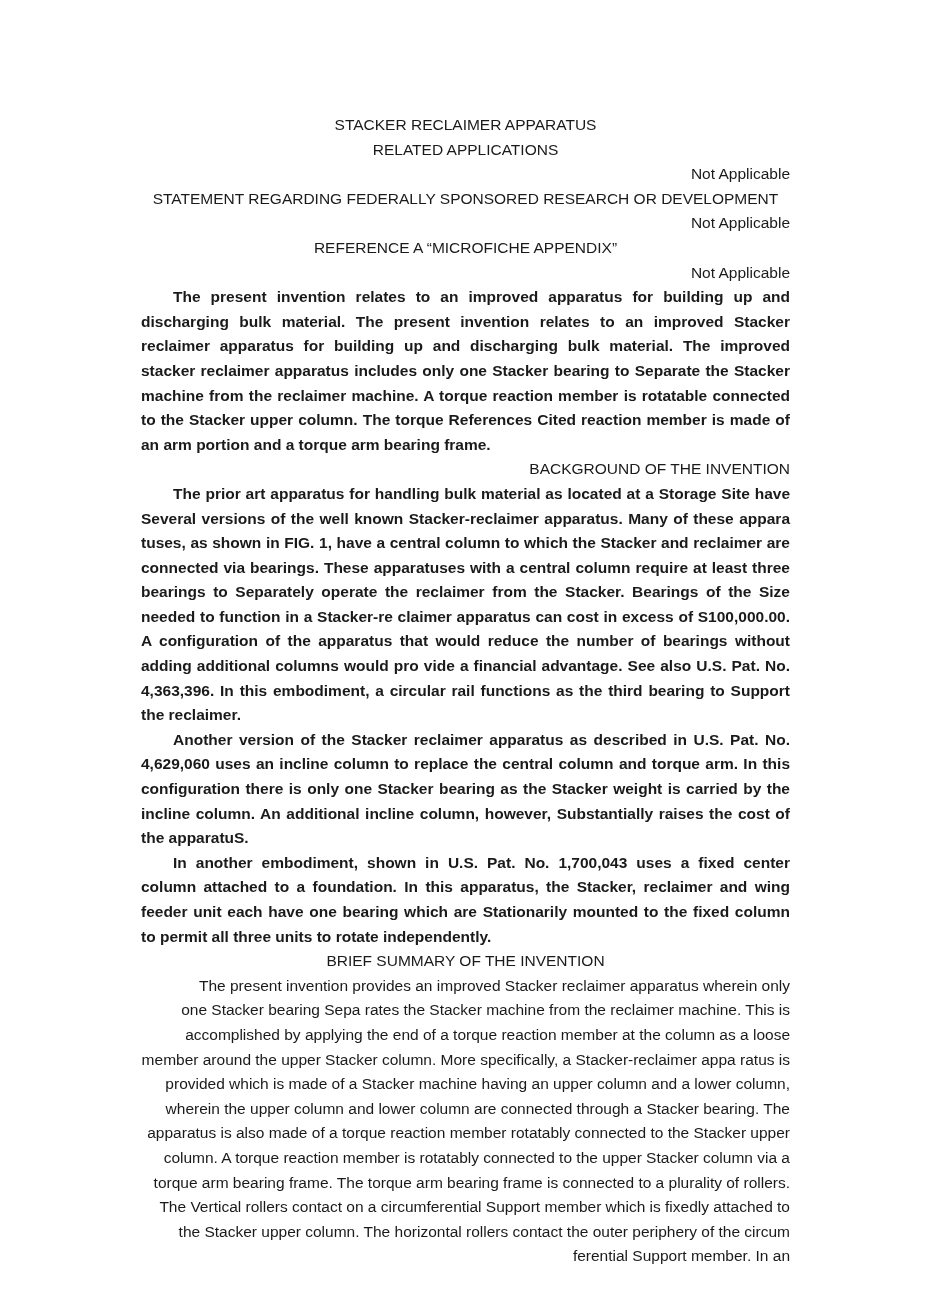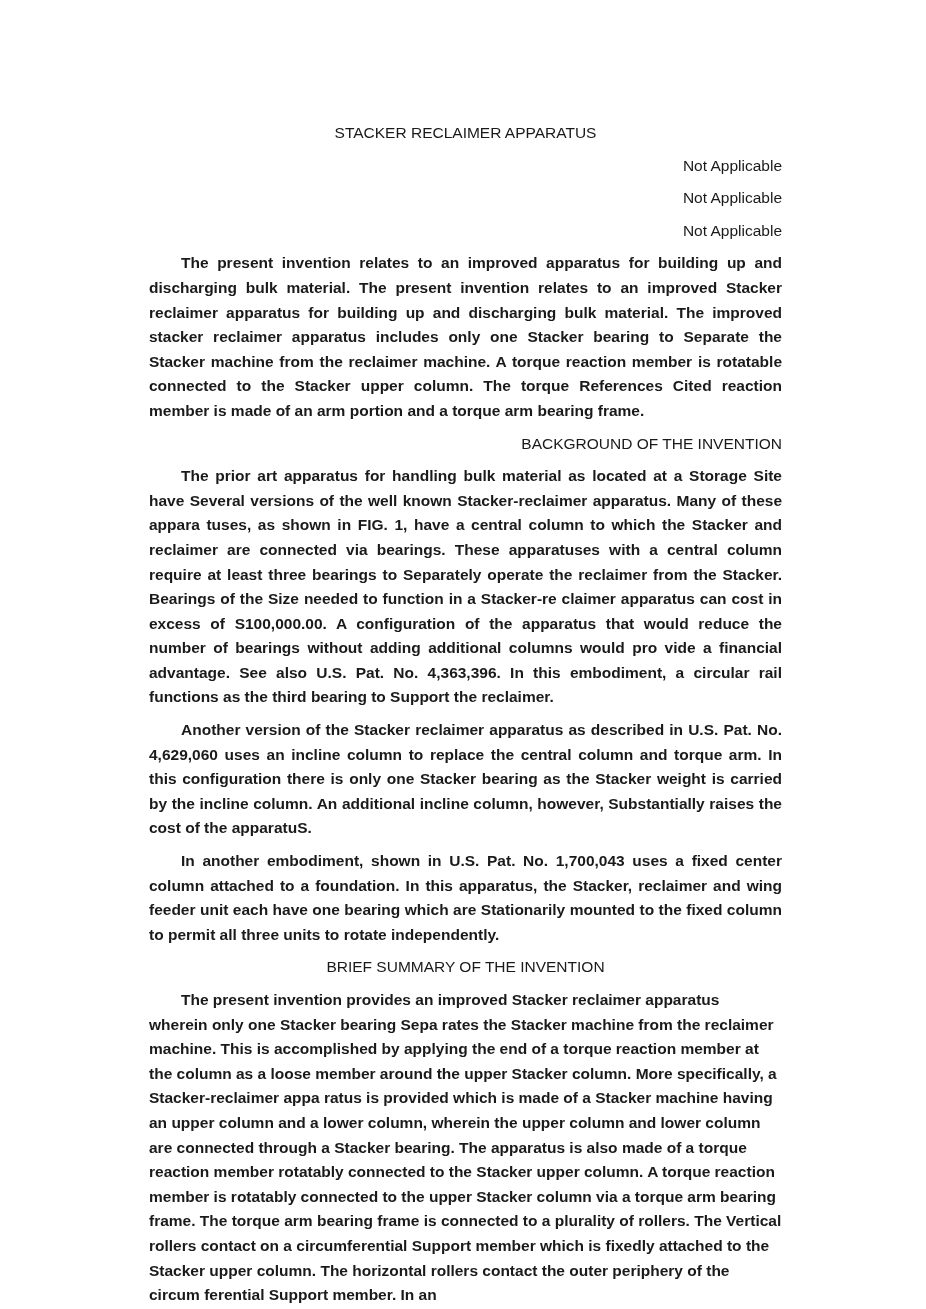--- a/index.html
+++ b/index.html
@@ -14,47 +14,49 @@
     background: #ffffff;
     box-sizing: border-box;
     padding: 113px 136px 0 141px;
     font-family: "Liberation Sans", sans-serif;
     font-size: 15.5px;
     line-height: 24.6px;
     color: #1a1a1a;
     overflow: hidden;
   }
   .block {
-    margin: 8px;
+    margin: 0;
     padding: 0;
   }
   .center {
     text-align: center;
   }
   .left {
     text-align: right;
   }
   .para-justify {
     text-align: justify;
     text-indent: 32px;
     font-weight: bold;
   }
   .para-left {
-    text-align: left;
+    text-align: right;
     text-indent: 32px;
-    font-weight: bold;
   }
 </style>
 </head>
 <body>
 
 <div class="page">
   <p class="block center">STACKER RECLAIMER APPARATUS</p>
+  <p class="block center">RELATED APPLICATIONS</p>
   <p class="block left">Not Applicable</p>
+  <p class="block center">STATEMENT REGARDING FEDERALLY SPONSORED RESEARCH OR DEVELOPMENT</p>
   <p class="block left">Not Applicable</p>
+  <p class="block center">REFERENCE A “MICROFICHE APPENDIX”</p>
   <p class="block left">Not Applicable</p>
   <p class="block para-justify">The present invention relates to an improved apparatus for building up and discharging bulk material. The present invention relates to an improved Stacker reclaimer apparatus for building up and discharging bulk material. The improved stacker reclaimer apparatus includes only one Stacker bearing to Separate the Stacker machine from the reclaimer machine. A torque reaction member is rotatable connected to the Stacker upper column. The torque References Cited reaction member is made of an arm portion and a torque arm bearing frame.</p>
   <p class="block left">BACKGROUND OF THE INVENTION</p>
   <p class="block para-justify">The prior art apparatus for handling bulk material as located at a Storage Site have Several versions of the well known Stacker-reclaimer apparatus. Many of these appara tuses, as shown in FIG. 1, have a central column to which the Stacker and reclaimer are connected via bearings. These apparatuses with a central column require at least three bearings to Separately operate the reclaimer from the Stacker. Bearings of the Size needed to function in a Stacker-re claimer apparatus can cost in excess of S100,000.00. A configuration of the apparatus that would reduce the number of bearings without adding additional columns would pro vide a financial advantage. See also U.S. Pat. No. 4,363,396. In this embodiment, a circular rail functions as the third bearing to Support the reclaimer.</p>
   <p class="block para-justify">Another version of the Stacker reclaimer apparatus as described in U.S. Pat. No. 4,629,060 uses an incline column to replace the central column and torque arm. In this configuration there is only one Stacker bearing as the Stacker weight is carried by the incline column. An additional incline column, however, Substantially raises the cost of the apparatuS.</p>
   <p class="block para-justify">In another embodiment, shown in U.S. Pat. No. 1,700,043 uses a fixed center column attached to a foundation. In this apparatus, the Stacker, reclaimer and wing feeder unit each have one bearing which are Stationarily mounted to the fixed column to permit all three units to rotate independently.</p>
   <p class="block center">BRIEF SUMMARY OF THE INVENTION</p>
   <p class="block para-left">The present invention provides an improved Stacker reclaimer apparatus wherein only one Stacker bearing Sepa rates the Stacker machine from the reclaimer machine. This is accomplished by applying the end of a torque reaction member at the column as a loose member around the upper Stacker column. More specifically, a Stacker-reclaimer appa ratus is provided which is made of a Stacker machine having an upper column and a lower column, wherein the upper column and lower column are connected through a Stacker bearing. The apparatus is also made of a torque reaction member rotatably connected to the Stacker upper column. A torque reaction member is rotatably connected to the upper Stacker column via a torque arm bearing frame. The torque arm bearing frame is connected to a plurality of rollers. The Vertical rollers contact on a circumferential Support member which is fixedly attached to the Stacker upper column. The horizontal rollers contact the outer periphery of the circum ferential Support member. In an</p>
 </div>
 

